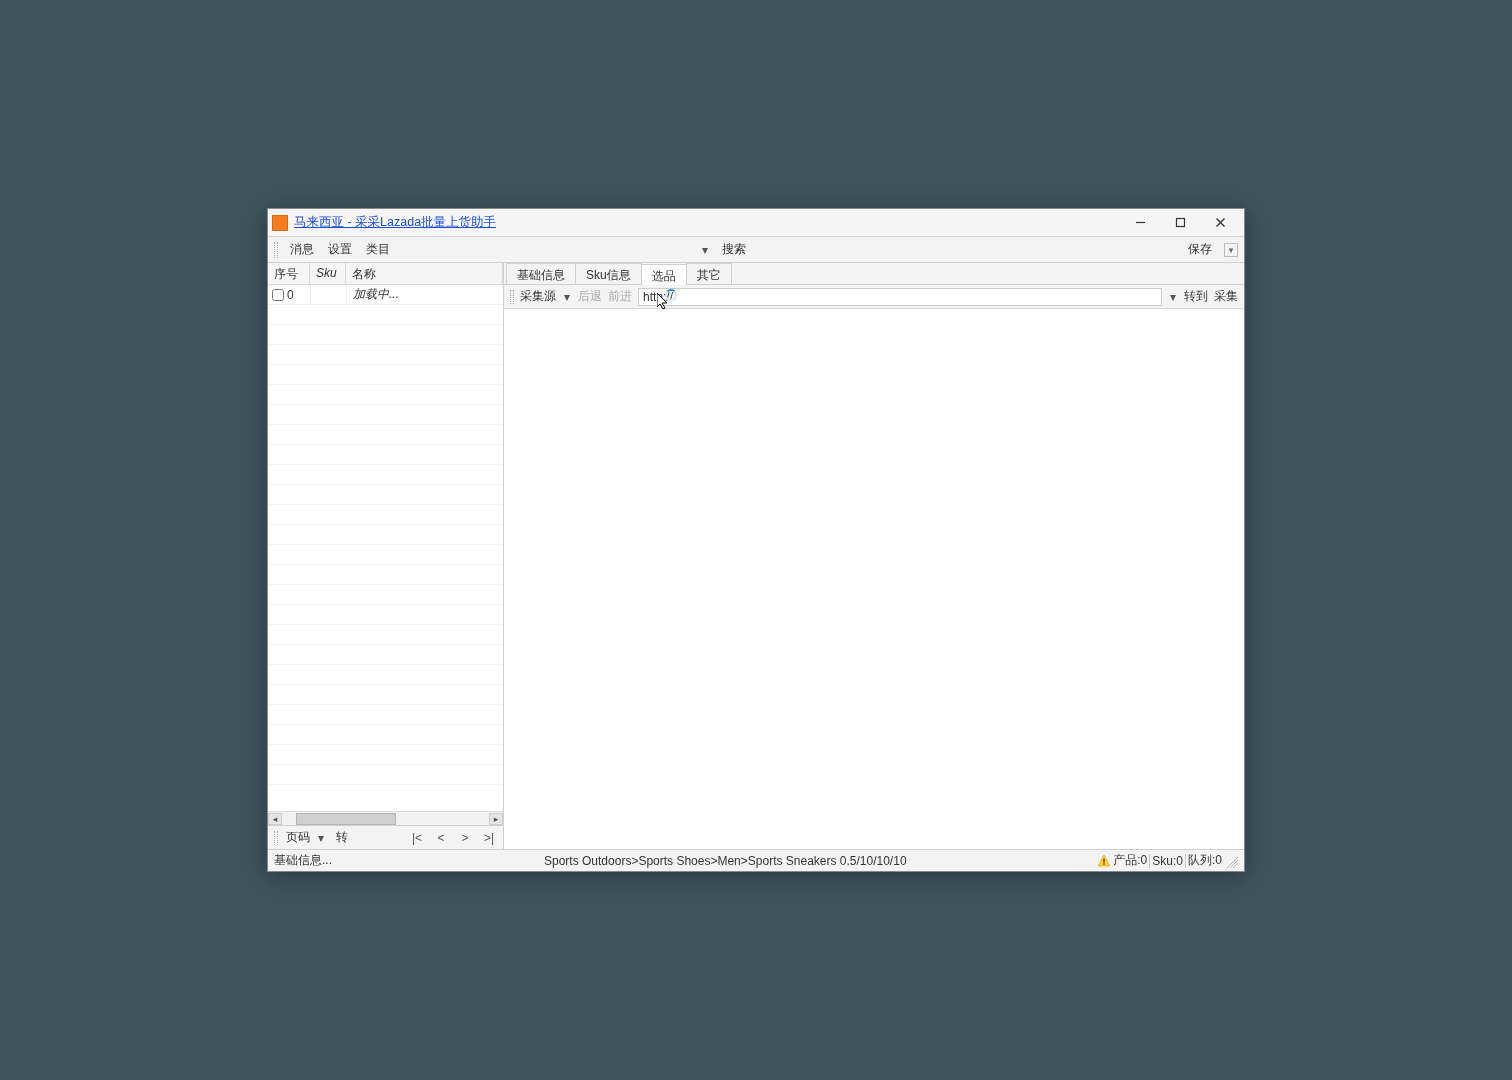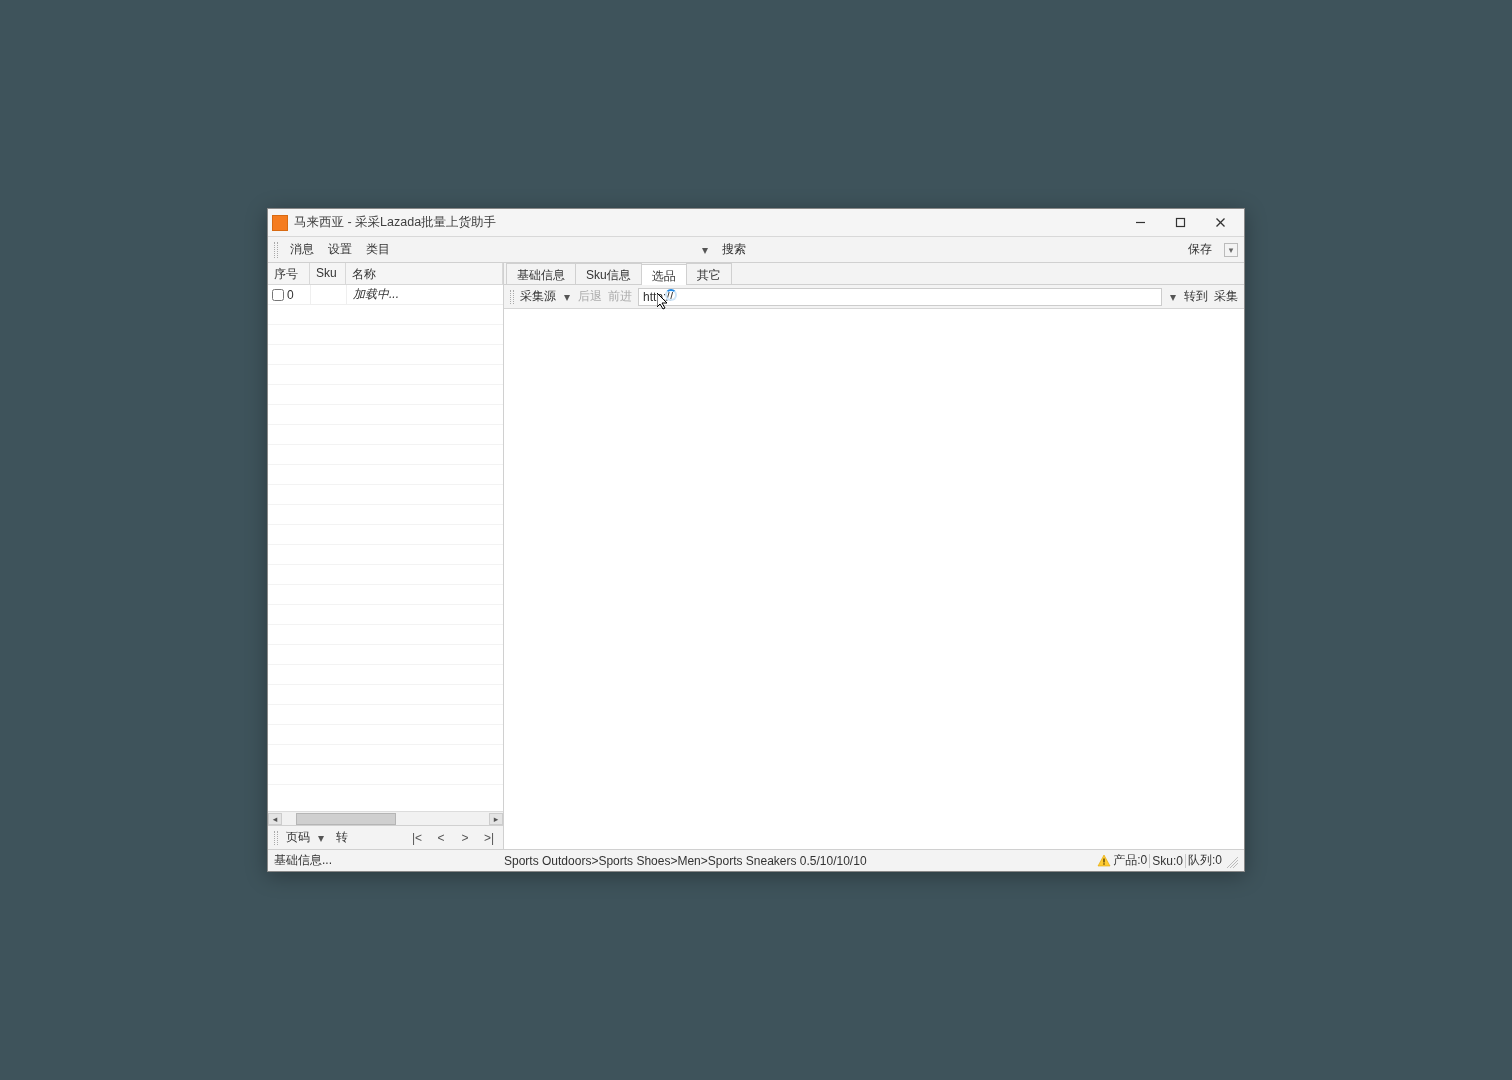--- a/index.html
+++ b/index.html
@@ -32,21 +32,21 @@
   padding: 0 4px;
 }
 .app-icon {
   width: 16px;
   height: 16px;
   background: #f57c1f;
   margin-right: 6px;
   display:inline-block;
   border:1px solid #d86a12;
 }
-.title-text { flex: 1; font-size: 12.5px; color:#404040; }
+.title-text { flex: 1; font-size: 12.5px; color:#1d4ed8;text-decoration:underline; }
 .win-controls { display: flex; gap: 0; }
 .win-btn {
   width: 40px; height: 22px;
   display:flex; align-items:center; justify-content:center;
   font-size: 14px; color:#444;
 }
 .win-btn svg { width:11px; height:11px; stroke:#333; stroke-width:1.2; fill:none; }
 
 .menubar {
   height: 26px;
@@ -106,21 +106,21 @@
   border-bottom:1px solid #d8d8d8;
   height:22px;
 }
 .grid-head .gh {
   border-right:1px solid #d8d8d8;
   padding:3px 6px;
   font-size:12px;
   color:#333;
 }
 .gh-seq { width:42px; }
-.gh-sku { width:36px; }
+.gh-sku { width:36px;font-style:italic; }
 .gh-name { flex:1; }
 .grid-rows {
   overflow:hidden;
   height: calc(100% - 22px - 14px);
 }
 .grid-row {
   display:flex;
   height:20px;
   border-bottom:1px solid #efefef;
   align-items:center;
@@ -243,21 +243,21 @@
   height:22px;
   background:#f3f3f3;
   border-top:1px solid #d0d0d0;
   display:flex;
   align-items:center;
   padding:0 6px;
   font-size:12px;
   color:#333;
 }
 .statusbar .sleft { width:230px; }
-.statusbar .scenter { flex:1; text-align:left; }
+.statusbar .scenter { flex:1; text-align:left;margin-left:40px; }
 .statusbar .sright { display:flex; align-items:center; gap:2px; }
 .warn-icon {
   width:14px; height:14px; display:inline-block;
 }
 .warn-icon svg { width:14px; height:14px; }
 .sep { width:1px; height:14px; background:#c8c8c8; }
 .resize-grip {
   width:14px; height:14px;
   background:
     linear-gradient(135deg, transparent 60%, #bbb 60%, #bbb 64%, transparent 64%,

